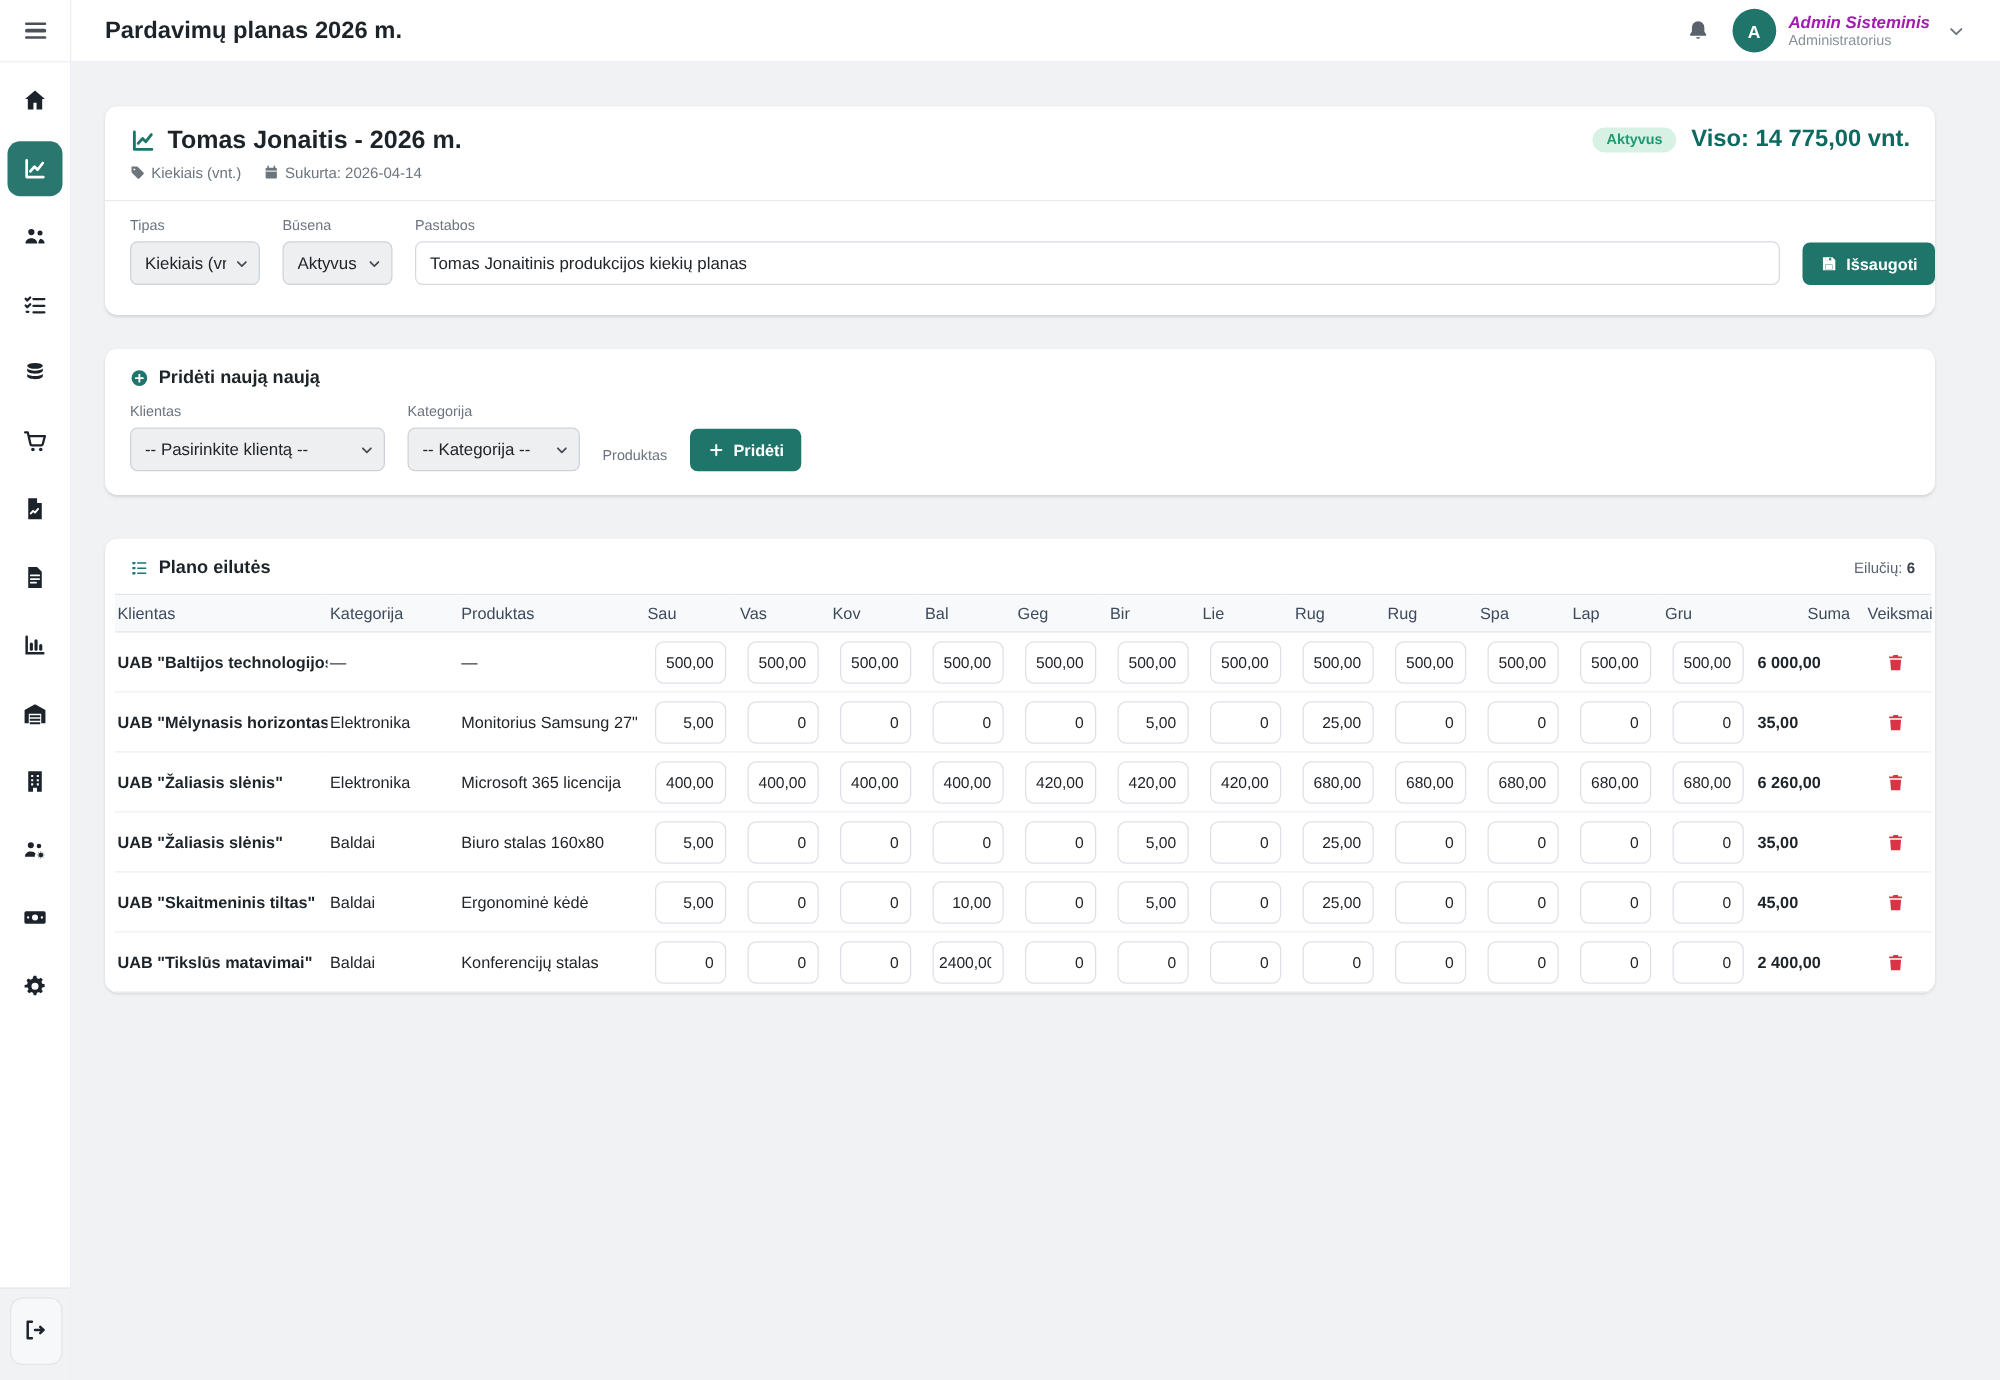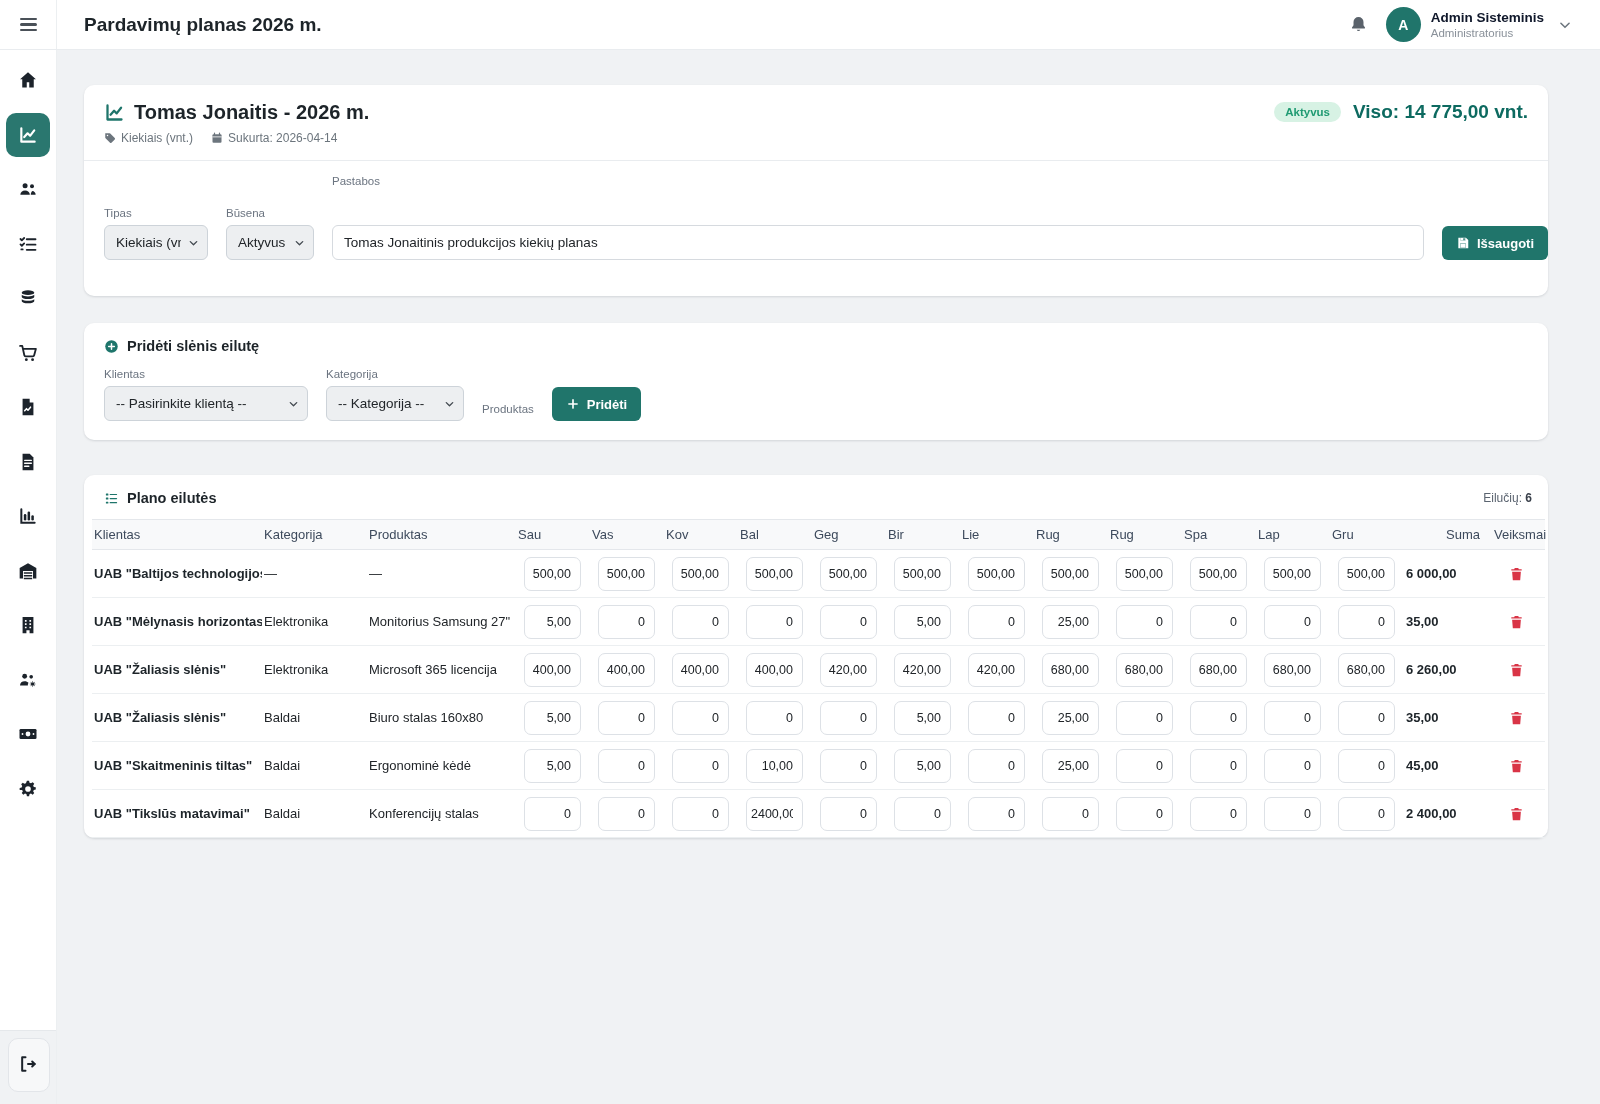--- a/index.html
+++ b/index.html
@@ -14,58 +14,58 @@
   
   .navbar { grid-column:1/3; grid-row:1; background:#fff; border-bottom:1px solid #e9ecef; display:flex; align-items:center; }
   .nav-burger-zone { width:57px; height:100%; border-right:1px solid #eceff1; display:flex; align-items:center; justify-content:center; }
   .burger { display:flex; flex-direction:column; gap:3.5px; cursor:pointer; padding:4px; }
   .burger span { width:17px; height:2.3px; background:#4a5158; border-radius:2px; display:block; }
   .nav-title { font-size:19px; font-weight:700; color:#1d2429; margin-left:27px; }
   .nav-right { margin-left:auto; display:flex; align-items:center; gap:18px; padding-right:28px; }
   .bell { color:#5a626b; display:flex; }
   .userbox { display:flex; align-items:center; gap:10px; }
   .avatar { width:35px; height:35px; border-radius:50%; background:#20756b; color:#fff; font-weight:700; font-size:14px; display:flex; align-items:center; justify-content:center; }
-  .user-name { font-size:13.5px; font-weight:700; color:#0f172a; line-height:1.25; }
+  .user-name { font-size:13.5px; font-weight:700; color:#a21caf; line-height:1.25;font-style:italic; }
   .user-role { font-size:11.5px; color:#8a919a; }
   .user-caret { color:#6c757d; display:flex; margin-left:4px; }
 
   
   .sidebar { grid-column:1; grid-row:2; background:#fff; border-right:1px solid #eceff1; display:flex; flex-direction:column; }
   .side-nav { display:flex; flex-direction:column; align-items:center; gap:10.5px; padding-top:8px; flex:1; }
   .side-item { width:44px; height:44px; border-radius:10px; display:flex; align-items:center; justify-content:center; color:#1c232b; cursor:pointer; }
   .side-item svg { width:20px; height:20px; }
   .side-item.active { background:#2a776f; color:#fff; }
   .side-bottom { height:74px; background:#f0f2f4; border-top:1px solid #e5e8eb; padding:7px 0 0 8px; }
   .logout-box { width:42px; height:54px; border:1px solid #e2e5e9; border-radius:10px; background:#f7f8f9; display:flex; align-items:center; padding-left:9px; color:#1c232b; cursor:pointer; }
   .logout-box svg { width:20px; height:20px; }
 
   
   .main { grid-column:2; grid-row:2; padding:35px 52px 0 27px; overflow:hidden; }
   .card { background:#fff; border-radius:10px; box-shadow:0 1px 2px rgba(16,24,40,.05), 0 1px 3px rgba(16,24,40,.08); }
 
   
-  .card-plan { padding:16px 20px 36px 20px; margin-bottom:27px; }
+  .card-plan { padding:16px 20px 24px 20px; margin-bottom:27px; }
   .plan-top { display:flex; align-items:flex-start; }
   .plan-title-wrap { display:flex; align-items:center; gap:9px; }
   .plan-title { font-size:20px; font-weight:700; color:#1d2429; }
   .plan-title-icon { color:#1e756b; display:flex; }
   .plan-meta { display:flex; gap:18px; margin-top:7px; color:#6c757d; font-size:12px; align-items:center; }
   .meta-item { display:flex; align-items:center; gap:5px; }
   .meta-item svg { width:12px; height:12px; }
   .plan-top-right { margin-left:auto; display:flex; align-items:center; gap:12px; }
   .badge-active { background:#d7f2e4; color:#1f9a72; font-size:11.5px; font-weight:600; padding:4px 11px; border-radius:20px; }
   .plan-total { font-size:19px; font-weight:700; color:#0d6a60; }
   .plan-divider { border:none; border-top:1px solid #e9ecef; margin:15px -20px 14px -20px; }
   .form-row { display:flex; align-items:flex-end; gap:18px; }
   .field { display:flex; flex-direction:column; }
   .field-label { font-size:11.5px; color:#6b7480; margin-bottom:6px; }
   .select-wrap { position:relative; }
   select { appearance:none; -webkit-appearance:none; background:#edeff1; border:1px solid #cdd3d9; border-radius:6px; height:35px; font-size:13.5px; color:#212529; padding:0 26px 0 11px; font-family:inherit; width:100%; cursor:pointer; }
   .select-caret { position:absolute; right:9px; top:50%; transform:translateY(-50%); pointer-events:none; color:#444b52; display:flex; }
-  .text-input { border:1px solid #d6dadf; border-radius:6px; height:35px; font-size:13.5px; color:#212529; padding:0 11px; font-family:inherit; width:100%; background:#fff;margin-top:32px; }
+  .text-input { border:1px solid #d6dadf; border-radius:6px; height:35px; font-size:13.5px; color:#212529; padding:0 11px; font-family:inherit; width:100%; background:#fff; }
   .w-tipas { width:104px; } .w-busena { width:88px; } .w-pastabos { width:1092px; }
   .btn { display:inline-flex; align-items:center; gap:7px; background:#20756b; color:#fff; border:none; border-radius:6px; font-size:13px; font-weight:600; height:34px; padding:0 14px; cursor:pointer; font-family:inherit; }
   .btn svg { width:14px; height:14px; }
 
   
   .card-add { padding:15px 20px 19px 20px; margin-bottom:35px; }
   .section-title { display:flex; align-items:center; gap:8px; font-size:14.5px; font-weight:700; color:#1d2429; }
   .section-title svg { width:15px; height:15px; color:#1e756b; }
   .card-add .form-row { margin-top:14px; }
   .w-klientas { width:204px; } .w-kategorija { width:138px; } .w-produktas { width:247px; }
@@ -348,21 +348,21 @@
         </button>
       </div>
     </div>
 
     <div class="card card-add">
       <div class="section-title">
         <svg viewBox="0 0 24 24" fill="#1e756b">
             <circle cx="12" cy="12" r="10"></circle>
             <path d="M12 7.5v9M7.5 12h9" stroke="#fff" stroke-width="2.4" stroke-linecap="round"></path>
           </svg>
-        <span>Pridėti slėnis eilutę</span>
+        <span>Pridėti naują naują</span>
       </div>
       <div class="form-row">
         <div class="field">
           <span class="field-label">Klientas</span>
           <div class="select-wrap w-klientas">
             <select><option value="-- Pasirinkite klientą --" selected="">-- Pasirinkite klientą --</option></select>
             <span class="select-caret">
                 <svg width="11" height="11" viewBox="0 0 24 24" fill="none" stroke="currentColor" stroke-width="3" stroke-linecap="round" stroke-linejoin="round">
                   <path d="M5 9l7 7 7-7"></path>
                 </svg>

